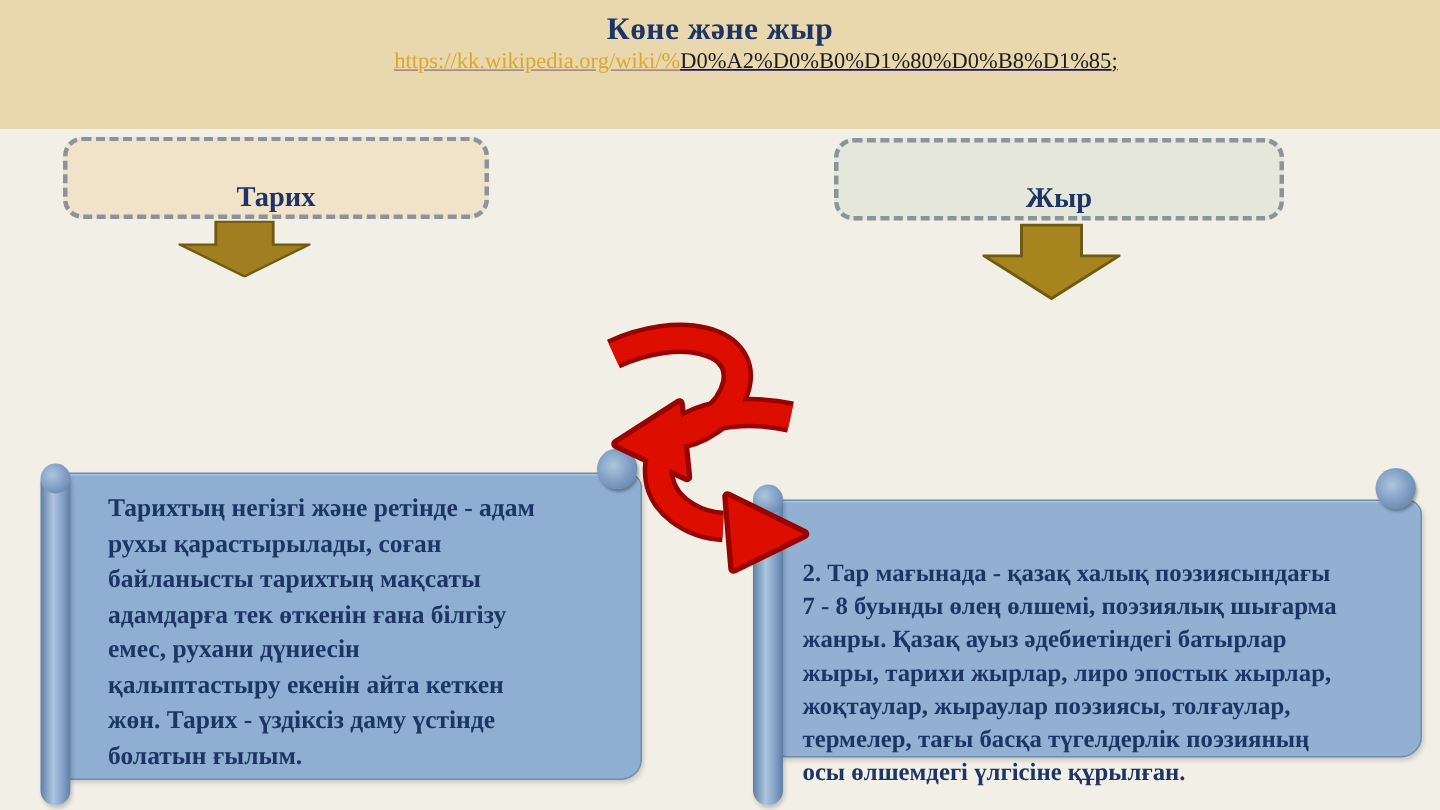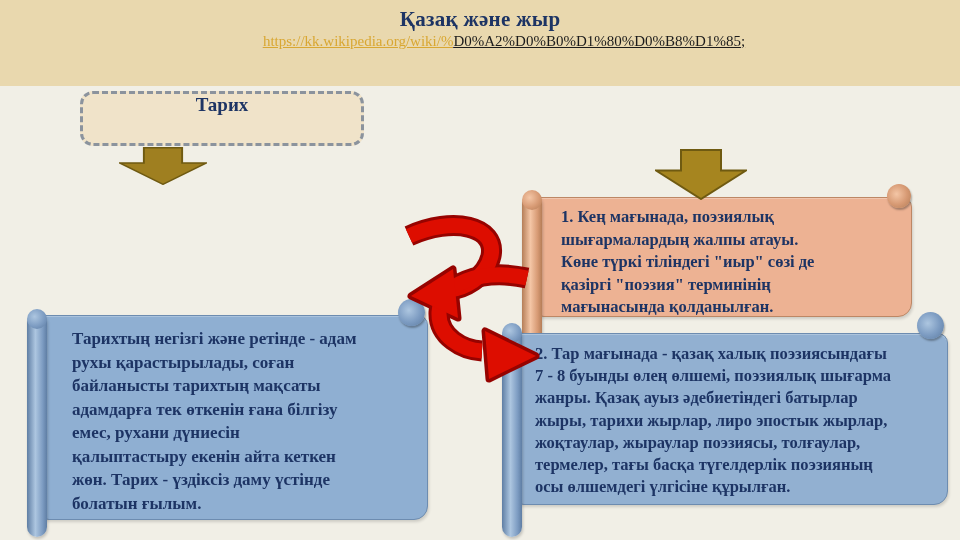--- a/index.html
+++ b/index.html
@@ -19,22 +19,22 @@
   }
   .link-line{font-size:15px; font-weight:400; line-height:19px;margin-left:48px;}
   .link-line.second{font-size:14px;}
   .link-line a{cursor:pointer;}
   .gold-link{color:#d9a732; text-decoration:underline; text-decoration-color:#d9a732;}
   .dark-link{color:#1c1c1c; text-decoration:underline; text-decoration-color:#1c1c1c;}
   
   .label-box{
     position:absolute; box-sizing:border-box;
     border:3px dashed #8b939d; border-radius:13px;
-    display:flex; align-items:flex-start; justify-content:center;
-    font-size:19px; font-weight:700; color:#1d3464; z-index:2;margin-left:38px;
+    display:flex; align-items:flex-end; justify-content:center;
+    font-size:19px; font-weight:700; color:#1d3464; z-index:2;
   }
   #label-tarih{left:42px; top:91px; width:284px; height:55px; background:#f0e3c9;}
   #label-zhyr {left:556px; top:92px; width:300px; height:55px; background:#e5e7da;}
   
   .down-arrow{position:absolute; z-index:4;}
   #down-arrow-1{left:119px; top:147px; width:88px; height:38px;}
   #down-arrow-2{left:655px; top:149px; width:92px; height:51px;}
   
   .scroll{position:absolute; z-index:1;}
   .scroll .body{
@@ -76,59 +76,51 @@
   #scroll-blue-left{left:27px; top:315px; width:401px; height:205px;
     --fill:#8fafd2; --edge:#6d8cb0; --roll1:#5f7ea4; --roll2:#adc6e0; --roll3:#7d9cc2;}
   #scroll-blue-left .roll{top:-3px; height:225px;}
   #scroll-blue-left .curl{right:3px; top:-16px; width:27px; height:27px;}
   #scroll-blue-left .scroll-text{padding:11px 6px 0 30px; font-size:17px; line-height:23.5px;}
 
   #scroll-blue-right{left:502px; top:333px; width:446px; height:172px;
     --fill:#92b0d1; --edge:#6d8cb0; --roll1:#5f7ea4; --roll2:#adc6e0; --roll3:#7d9cc2;}
   #scroll-blue-right .roll{top:-7px; height:211px;}
   #scroll-blue-right .curl{right:4px; top:-21px; width:27px; height:27px;}
-  #scroll-blue-right .scroll-text{padding:9px 4px 0 18px; font-size:16.5px; line-height:22.2px;}
+  #scroll-blue-right .scroll-text{padding:9px 4px 0 18px; font-size:16.5px; line-height:22.2px;margin-top:28px;}
   
   #curved-arrows{position:absolute; left:395px; top:210px; width:180px; height:175px; z-index:5;}
 </style>
 </head>
 <body>
 
 <div class="slide">
 
   <header class="band">
-    <h1>Қазақ және жыр</h1>
+    <h1>Көне және жыр</h1>
     <div class="link-line">
       <a href="#"><span class="gold-link">https://kk.wikipedia.org/wiki/%</span><span class="dark-link">D0%A2%D0%B0%D1%80%D0%B8%D1%85</span></a><span class="dark-link">;</span>
     </div>
   </header>
 
   <div class="label-box" id="label-tarih">
     <span>Тарих</span>
+  </div>
+  <div class="label-box" id="label-zhyr">
+    <span>Жыр</span>
   </div>
 
   <svg class="down-arrow" id="down-arrow-1" viewBox="0 0 92 52" preserveAspectRatio="none">
     <path d="M26 1 H66 V22 H91 L46 51 L1 22 H26 Z" fill="#9f7f20" stroke="#6f5a11" stroke-width="2"></path>
   </svg>
   <svg class="down-arrow" id="down-arrow-2" viewBox="0 0 92 52" preserveAspectRatio="none">
     <path d="M26 1 H66 V22 H91 L46 51 L1 22 H26 Z" fill="#a6851f" stroke="#6f5a11" stroke-width="2"></path>
   </svg>
 
 
-  <div class="scroll" id="scroll-salmon">
-    <div class="body">
-      <p class="scroll-text">1. Кең мағынада, поэзиялық
-шығармалардың жалпы атауы.
-Көне түркі тіліндегі "иыр" сөзі де
-қазіргі "поэзия" терминінің
-мағынасында қолданылған.</p>
-    </div>
-    <div class="roll"></div>
-    <div class="curl"></div>
-  </div>
 
   <div class="scroll" id="scroll-blue-left">
     <div class="body">
       <p class="scroll-text">Тарихтың негізгі және ретінде - адам
 рухы қарастырылады, соған
 байланысты тарихтың мақсаты
 адамдарға тек өткенін ғана білгізу
 емес, рухани дүниесін
 қалыптастыру екенін айта кеткен
 жөн. Тарих - үздіксіз даму үстінде

